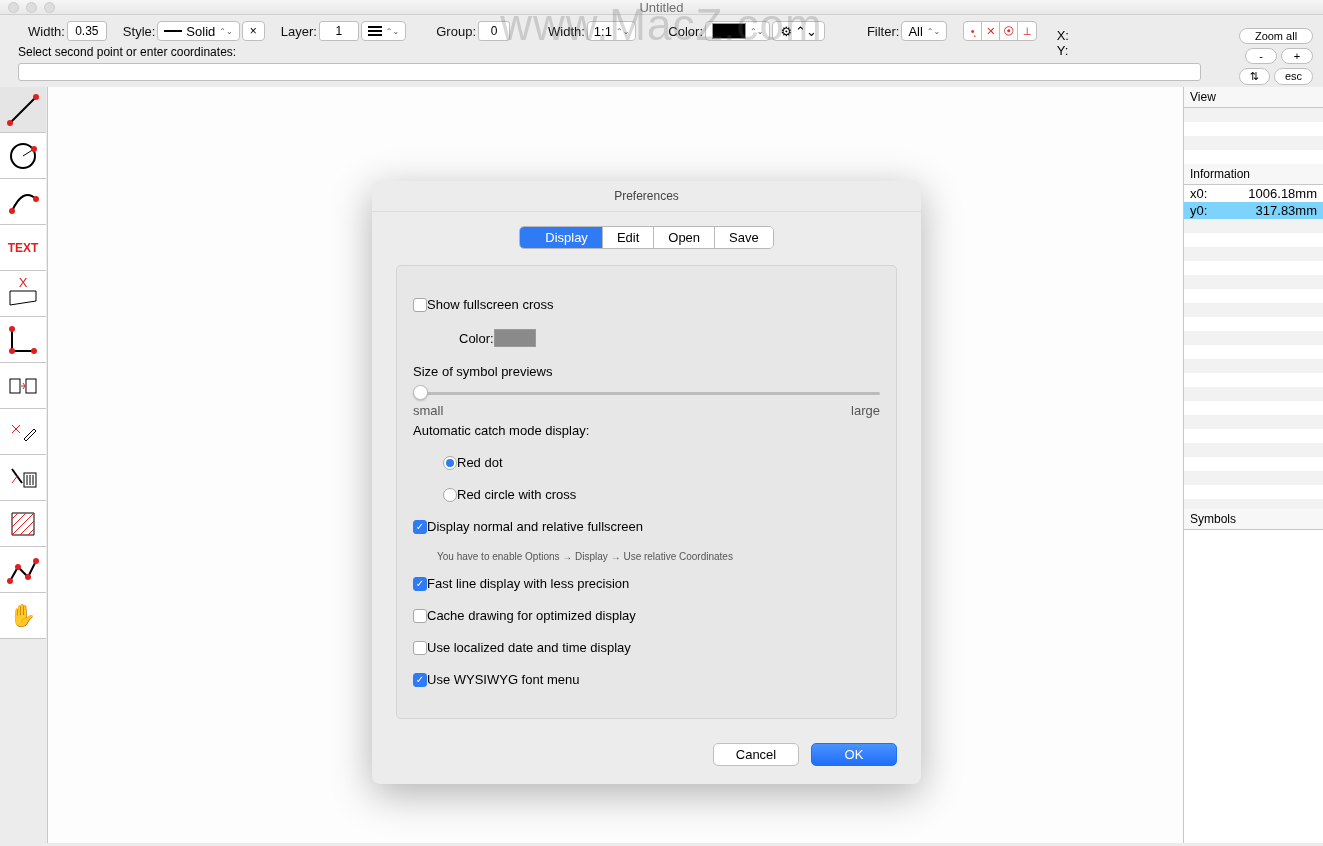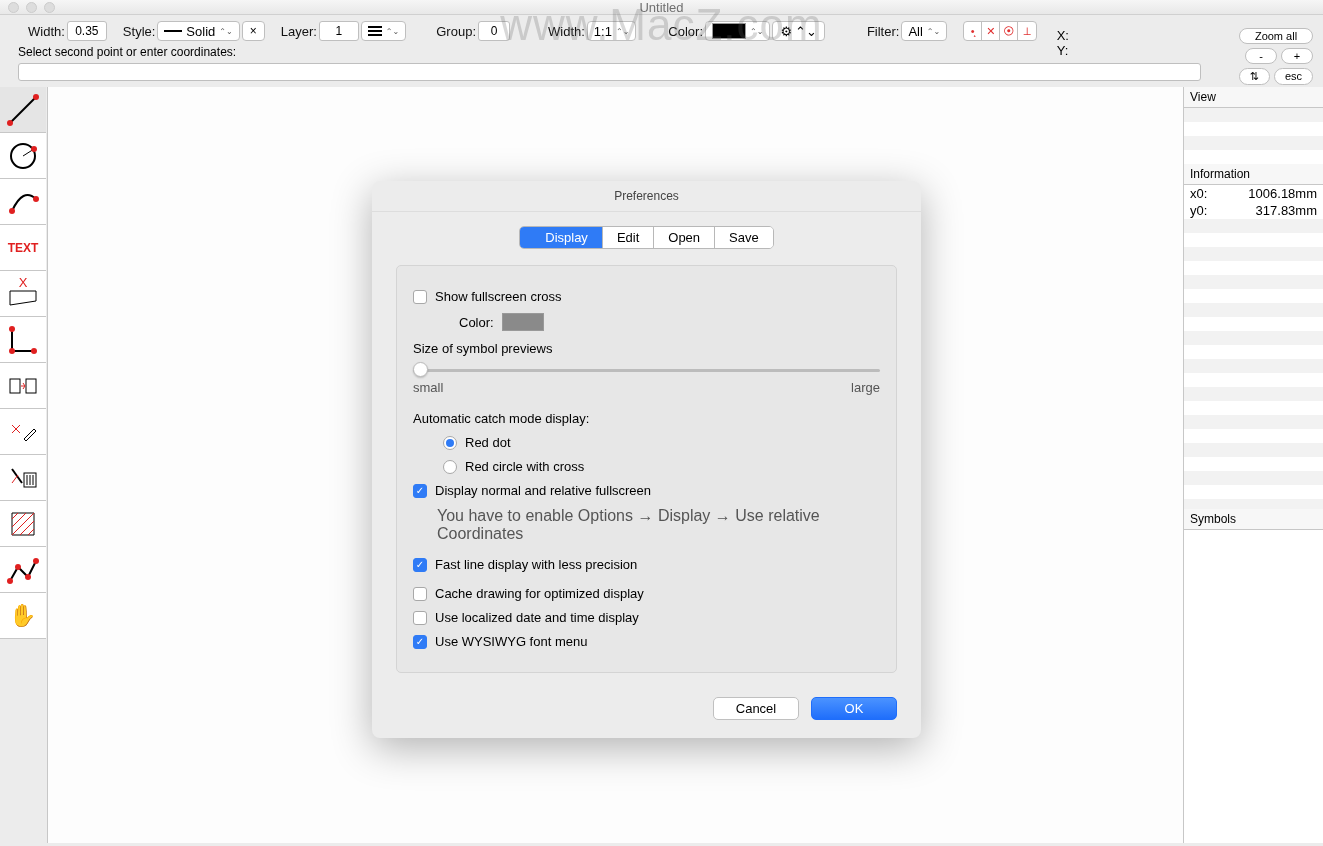--- a/index.html
+++ b/index.html
@@ -47,31 +47,31 @@
 
 .dialog { position: absolute; left: 372px; top: 181px; width: 549px; background: #ececec; border-radius: 8px; box-shadow: 0 10px 40px rgba(0,0,0,.3); }
 .dlg-title { text-align: center; padding: 8px 0; font-size: 12px; color: #444; border-bottom: 1px solid #ddd; }
 .dlg-body { padding: 14px 24px 10px; }
 .seg { display: flex; justify-content: center; margin-bottom: 16px; }
 .seg-ctrl { display: inline-flex; border: 1px solid #b8b8b8; border-radius: 5px; overflow: hidden; }
 .seg-item { padding: 3px 14px; background: #fff; border-right: 1px solid #b8b8b8; }
 .seg-item:last-child { border-right: none; }
 .seg-item.selected { background: #2f7bf6; color: #fff; padding-left: 25px; }
 .prefs-box { background: #e7e7e7; border: 1px solid #d4d4d4; border-radius: 5px; padding: 14px 16px; }
-.form-row { display: flex; align-items: center; gap: 8px; margin: 9px 0; text-align: center; }
+.form-row { display: flex; align-items: center; gap: 0; margin: 17px 0; text-align: center; }
 .chk { width: 14px; height: 14px; border: 1px solid #a8a8a8; border-radius: 3px; background: #fff; display: inline-flex; align-items: center; justify-content: center; font-size: 10px; color: #fff; }
 .chk.on { background: #2f7bf6; border-color: #2f7bf6; }
 .color-well { width: 42px; height: 18px; border: 1px solid #999; background: #8a8a8a; }
 .slider { position: relative; height: 16px; margin: 6px 0 2px; }
 .slider-track { position: absolute; top: 7px; left: 0; right: 0; height: 3px; background: #bcbcbc; border-radius: 2px; }
 .slider-thumb { position: absolute; top: 0; left: 0; width: 15px; height: 15px; border-radius: 50%; background: #fff; border: 1px solid #bbb; box-shadow: 0 1px 2px rgba(0,0,0,.2); }
 .slider-labels { display: flex; justify-content: space-between; font-size: 12px; color: #555; }
 .radio { width: 14px; height: 14px; border-radius: 50%; border: 1px solid #a8a8a8; background: #fff; display: inline-flex; align-items: center; justify-content: center; }
 .radio.on::after { content: ''; width: 8px; height: 8px; border-radius: 50%; background: #2f7bf6; }
-.hint { font-size: 16px; color: #555; margin-left: 24px; }
+.hint { font-size: 10px; color: #555; margin-left: 24px; }
 .dlg-buttons { display: flex; justify-content: flex-end; gap: 12px; padding: 14px 24px 18px; }
 .btn-std { min-width: 86px; padding: 3px 18px; border-radius: 5px; border: 1px solid #c0c0c0; background: #fff; text-align: center; }
 .btn-primary { background: linear-gradient(#4b93ff,#1f6efb); color: #fff; border-color: #1f6efb; }
 
 .watermark { position: absolute; left: 0; right: 0; top: 0; text-align: center; font-size: 44px; color: rgba(100,100,100,.25); letter-spacing: 1px; pointer-events: none; font-weight: 300;}
 svg { display: block; }
 </style>
 </head>
 <body>
 
@@ -252,21 +252,21 @@
 
   <div class="right">
     <div class="panel-head">View</div>
     <div class="panel-body stripes" style="height:56px"></div>
 
     <div class="panel-head">Information</div>
     <div class="info-row">
       <span>x0:</span>
       <span>1006.18mm</span>
     </div>
-    <div class="info-row" style="background:#ffffff">
+    <div class="info-row" style="background:#7dd3fc">
       <span>y0:</span>
       <span>317.83mm</span>
     </div>
     <div class="panel-body stripes" style="height:290px"></div>
 
     <div class="panel-head">Symbols</div>
     <div class="panel-body" style="flex:1;background:#fff"></div>
   </div>
 </div>
 
@@ -295,21 +295,21 @@
       <div style="margin-top:10px">Size of symbol previews</div>
       <div class="slider">
         <div class="slider-track"></div>
         <div class="slider-thumb"></div>
       </div>
       <div class="slider-labels">
         <span>small</span>
         <span>large</span>
       </div>
 
-      <div style="margin-top:16px">Automatic catch mode display:</div>
+      <div style="margin-top:5px">Automatic catch mode display:</div>
       <div class="form-row" style="margin-left:30px">
         <span class="radio on"></span>
         <span>Red dot</span>
       </div>
       <div class="form-row" style="margin-left:30px">
         <span class="radio"></span>
         <span>Red circle with cross</span>
       </div>
 
       <div class="form-row" style="margin-top:4px">

